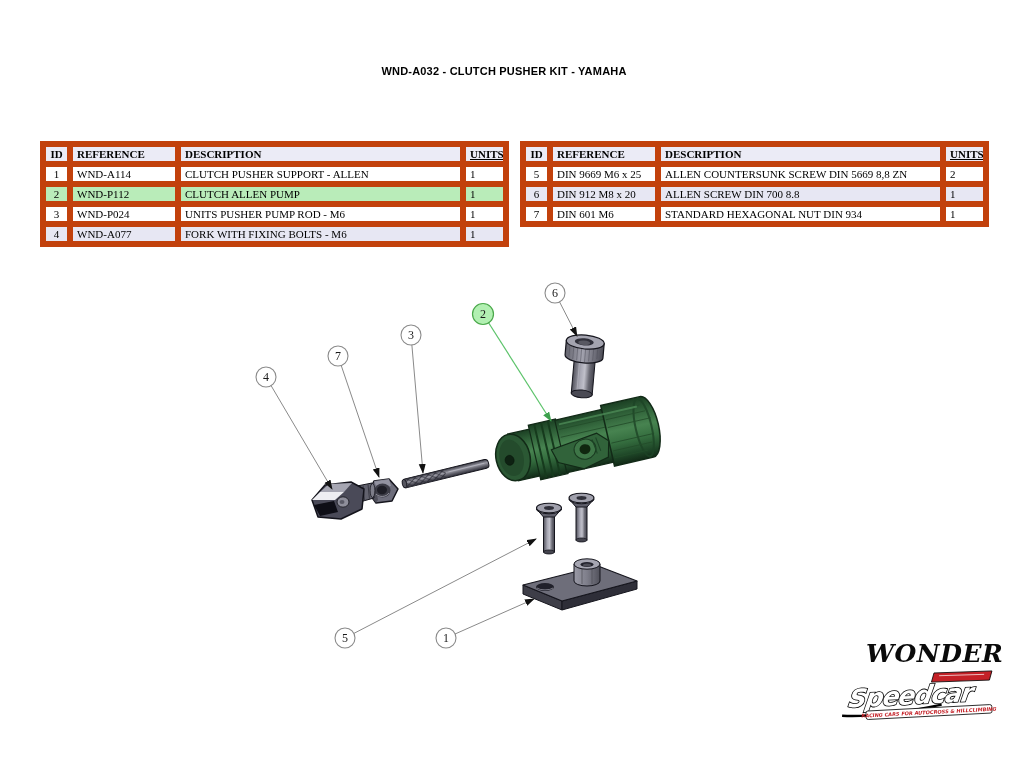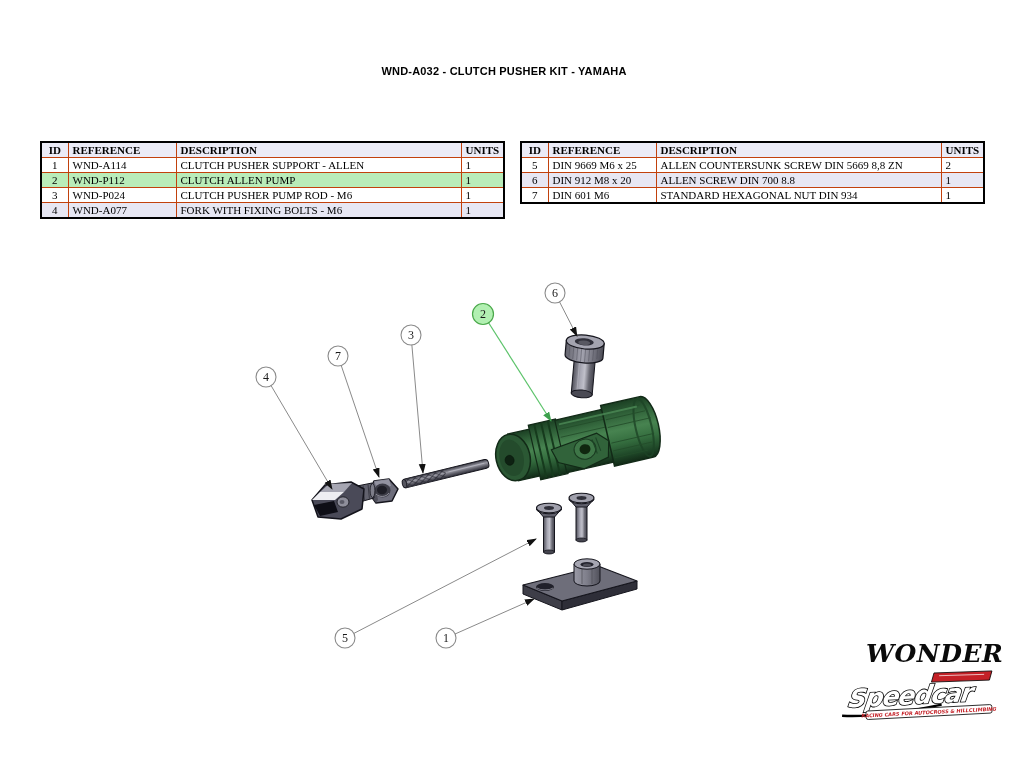--- a/index.html
+++ b/index.html
@@ -10,26 +10,26 @@
   .page-title{
     position:absolute;top:65px;left:0;width:1008px;text-align:center;
     font-family:"Liberation Sans", sans-serif;font-weight:bold;font-size:11px;
     color:#000;letter-spacing:.2px;
   }
   table.bom{
     position:absolute;border-collapse:collapse;table-layout:fixed;
     font-size:11px;color:#000;border:2px solid #000;background:#fff;
   }
   .bom th,.bom td{
-    border:1px solid #c2410c;height:14px;padding:0 4px;overflow:hidden;
+    border:6px solid #c2410c;height:14px;padding:0 4px;overflow:hidden;
     white-space:nowrap;text-align:left;vertical-align:middle;line-height:14px;
   }
   .bom thead th{font-weight:bold;background:#ebebf6;}
   .bom .c-id{text-align:center;padding:0 2px;}
-  .bom thead .c-units{text-align:right;}
+  .bom thead .c-units{text-align:right;text-decoration:underline;}
   .bom tr.r-green td{background:#b9ecb9;}
   .bom tr.r-alt td{background:#e7e7f3;}
   #tbl-left{left:40px;top:141px;width:463px;}
   #tbl-right{left:520px;top:141px;width:463px;}
   svg.diagram{position:absolute;left:0;top:0;}
   .callout-num{font-family:"Liberation Serif", serif;font-size:12px;fill:#1a1a1a;}
   .logo-wonder-text{font-family:"DejaVu Serif", serif;font-weight:bold;font-style:italic;}
   .logo-speedcar-text{font-family:"DejaVu Sans", sans-serif;font-weight:bold;font-style:italic;}
 </style>
 </head>
@@ -61,21 +61,21 @@
     </tr>
     <tr class="r-green">
       <td class="c-id">2</td>
       <td>WND-P112</td>
       <td>CLUTCH ALLEN PUMP</td>
       <td>1</td>
     </tr>
     <tr>
       <td class="c-id">3</td>
       <td>WND-P024</td>
-      <td>CLUTCH PUSHER PUMP ROD - M6</td>
+      <td>UNITS PUSHER PUMP ROD - M6</td>
       <td>1</td>
     </tr>
     <tr class="r-alt">
       <td class="c-id">4</td>
       <td>WND-A077</td>
       <td>FORK WITH FIXING BOLTS - M6</td>
       <td>1</td>
     </tr>
   </tbody>
 </table>

